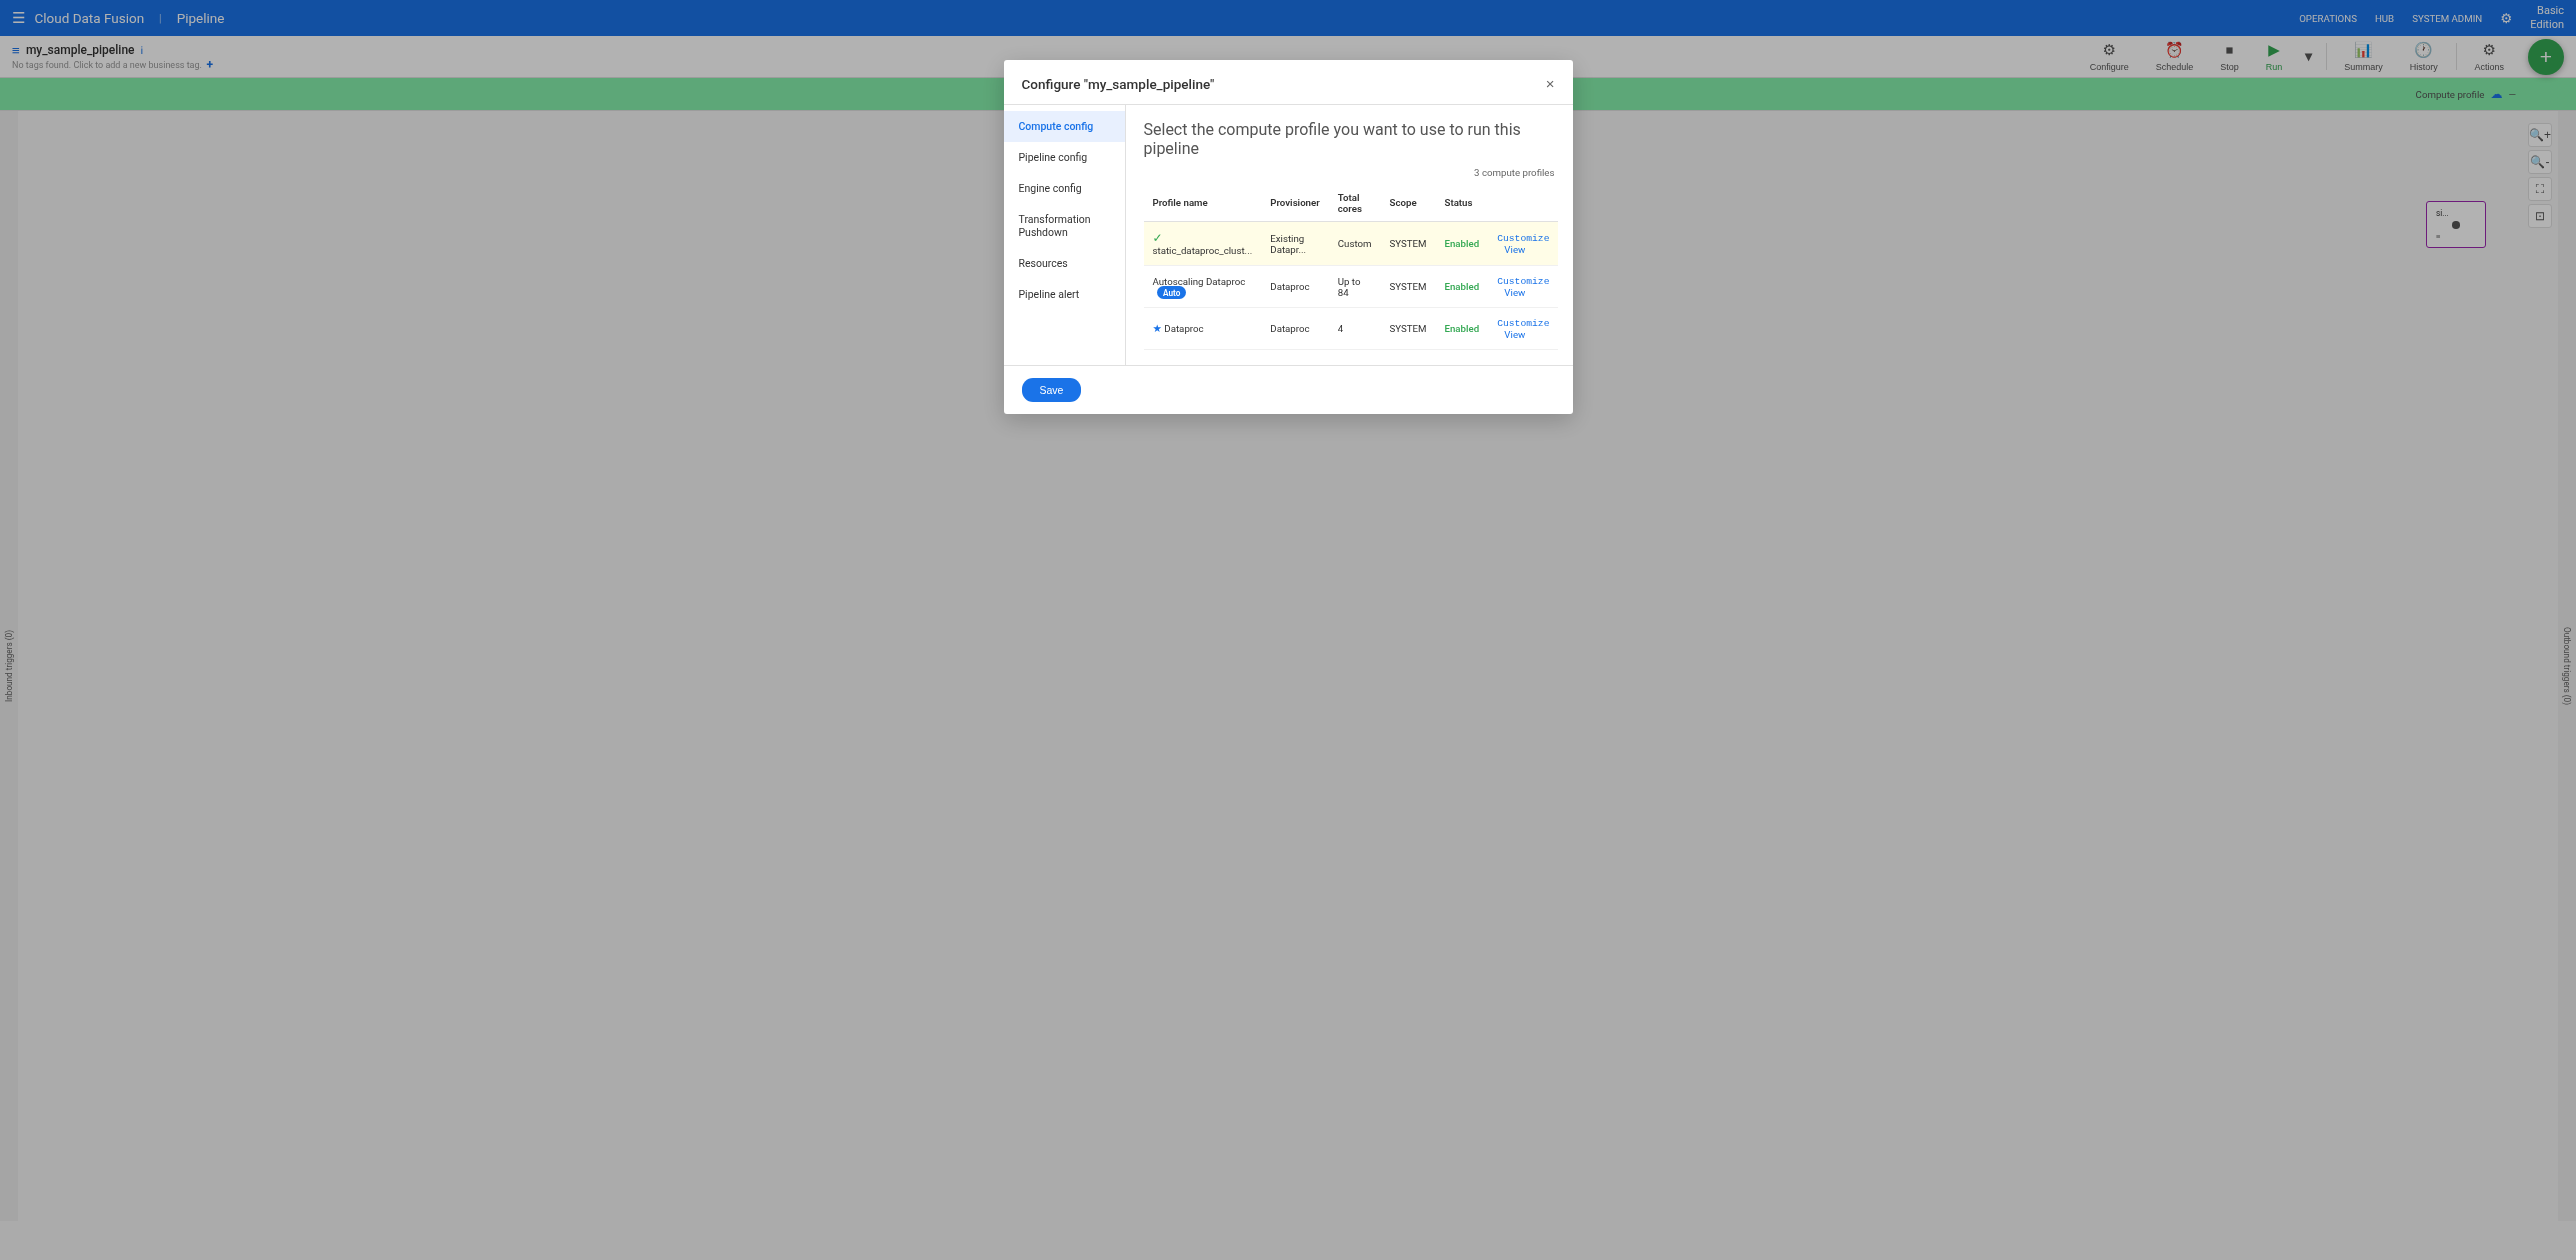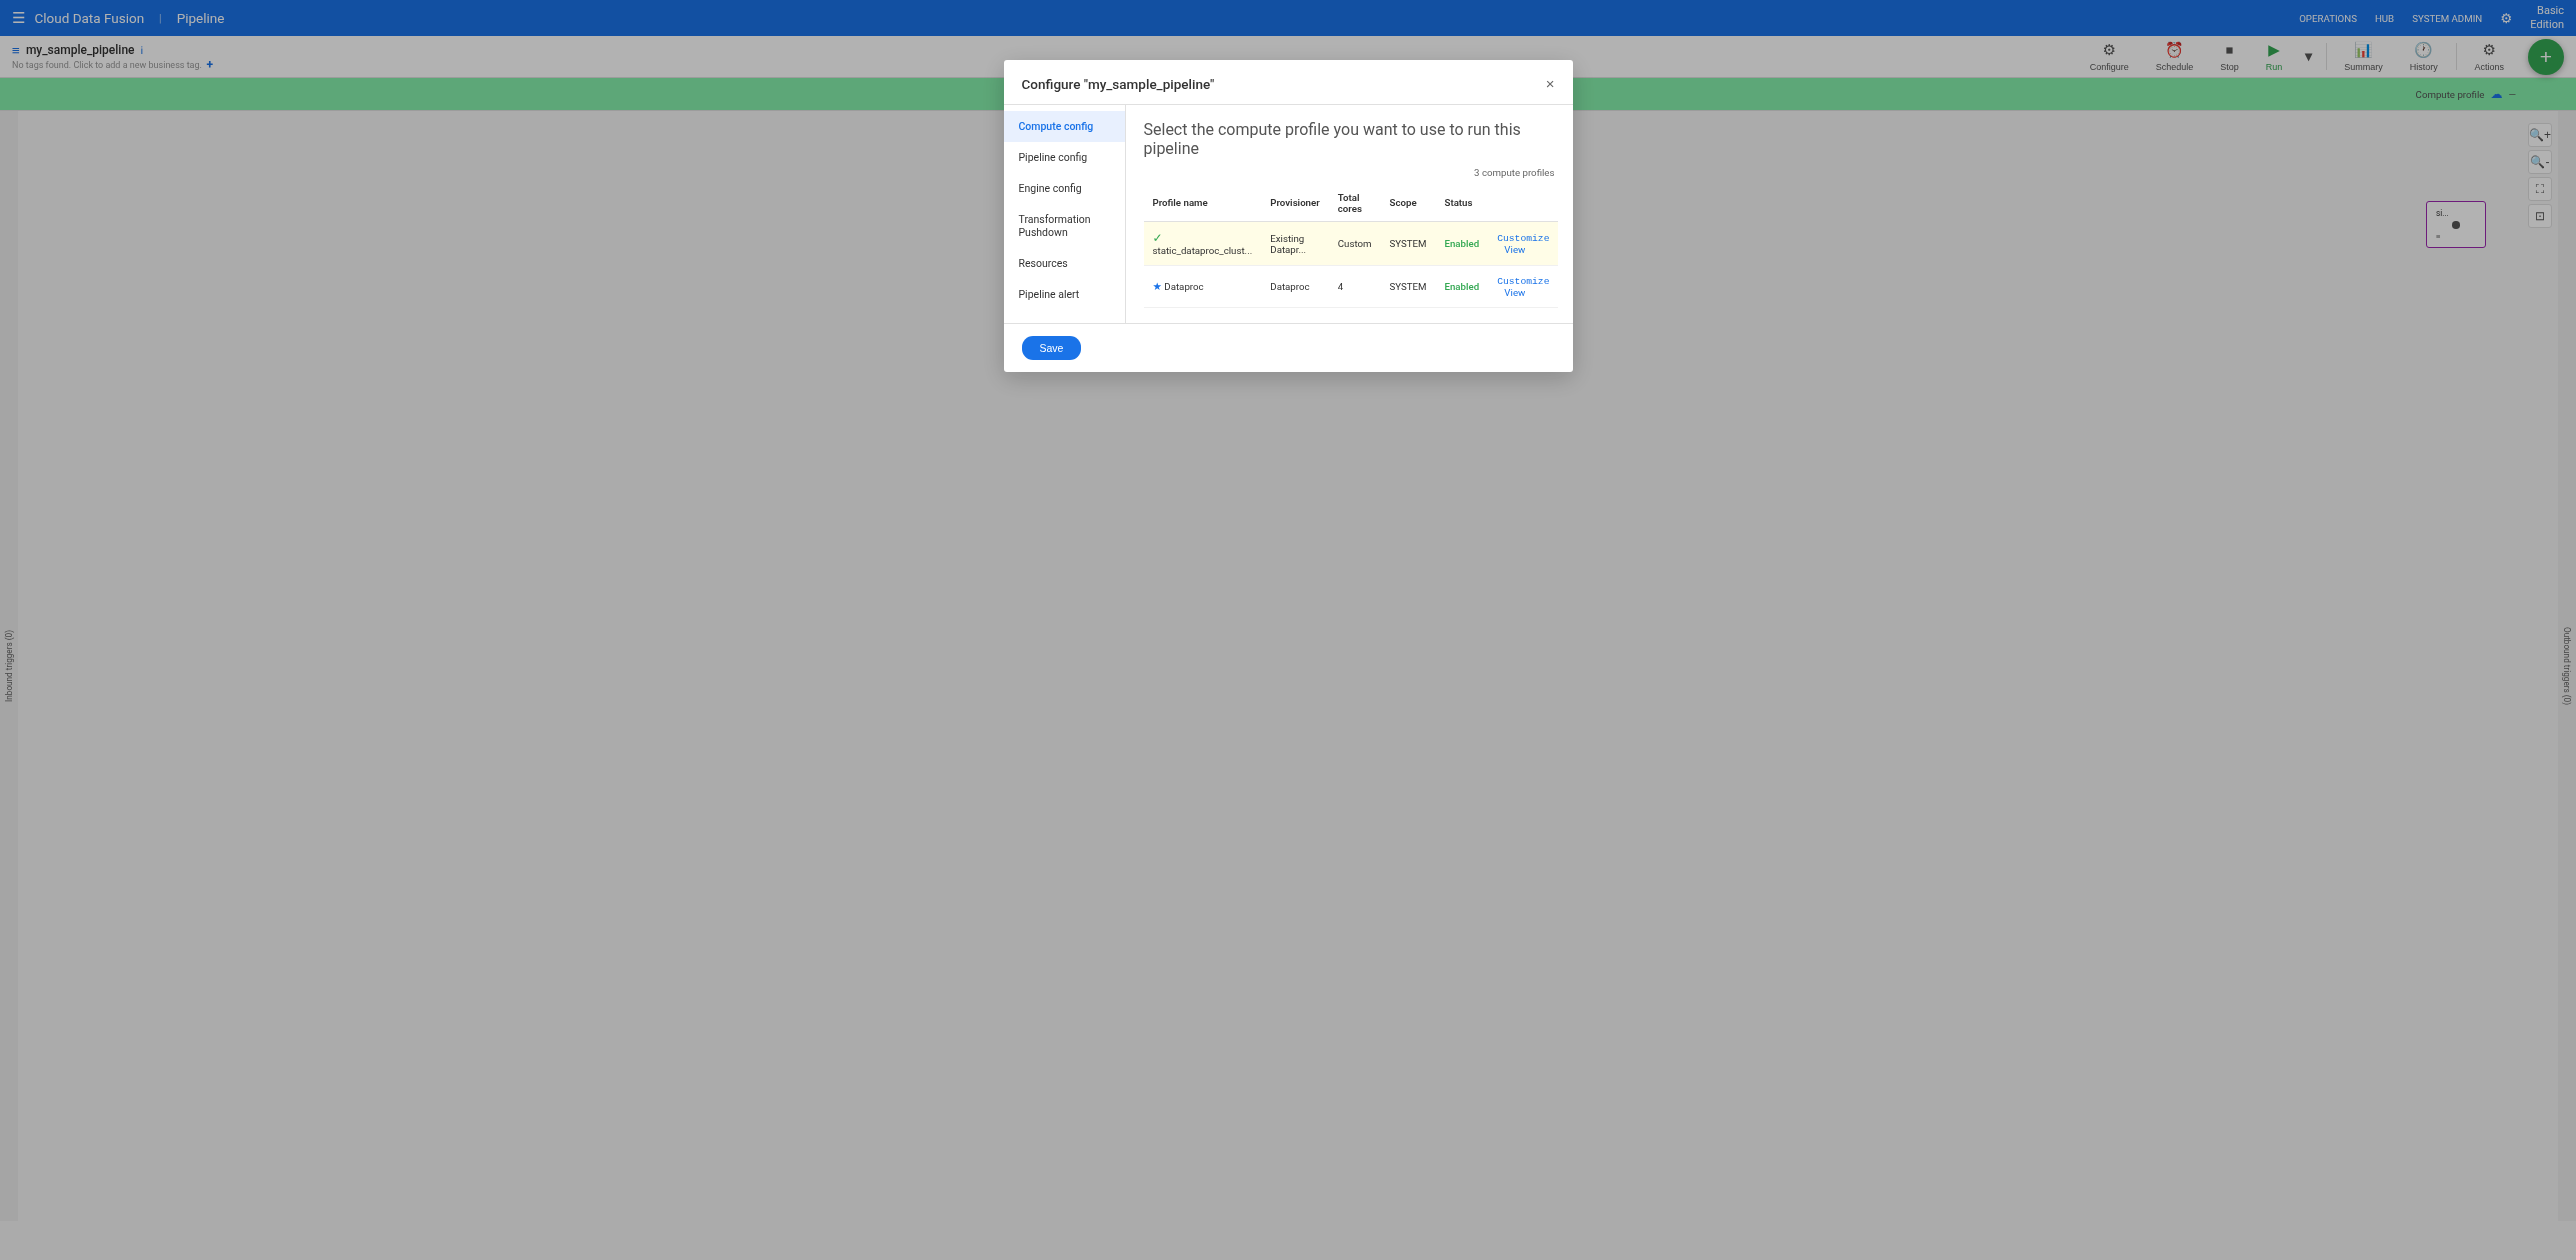--- a/index.html
+++ b/index.html
@@ -340,20 +340,37 @@
               <td>Custom</td>
               <td>SYSTEM</td>
               <td><span class="status-enabled">Enabled</span></td>
               <td>
                 <a class="customize-link">Customize</a>
                 &nbsp;&nbsp;
                 <a class="view-link">View</a>
               </td>
             </tr>
 
+            <tr>
+              <td>
+                <span>Autoscaling Dataproc</span>
+                <span class="auto-badge">Auto</span>
+              </td>
+              <td>Dataproc</td>
+              <td>
+                <span>Up to 84</span>
+              </td>
+              <td>SYSTEM</td>
+              <td><span class="status-enabled">Enabled</span></td>
+              <td>
+                <a class="customize-link">Customize</a>
+                &nbsp;&nbsp;
+                <a class="view-link">View</a>
+              </td>
+            </tr>
 
             <tr>
               <td>
                 <span class="star-icon">★</span>
                 <span>Dataproc</span>
               </td>
               <td>Dataproc</td>
               <td>4</td>
               <td>SYSTEM</td>
               <td><span class="status-enabled">Enabled</span></td>

